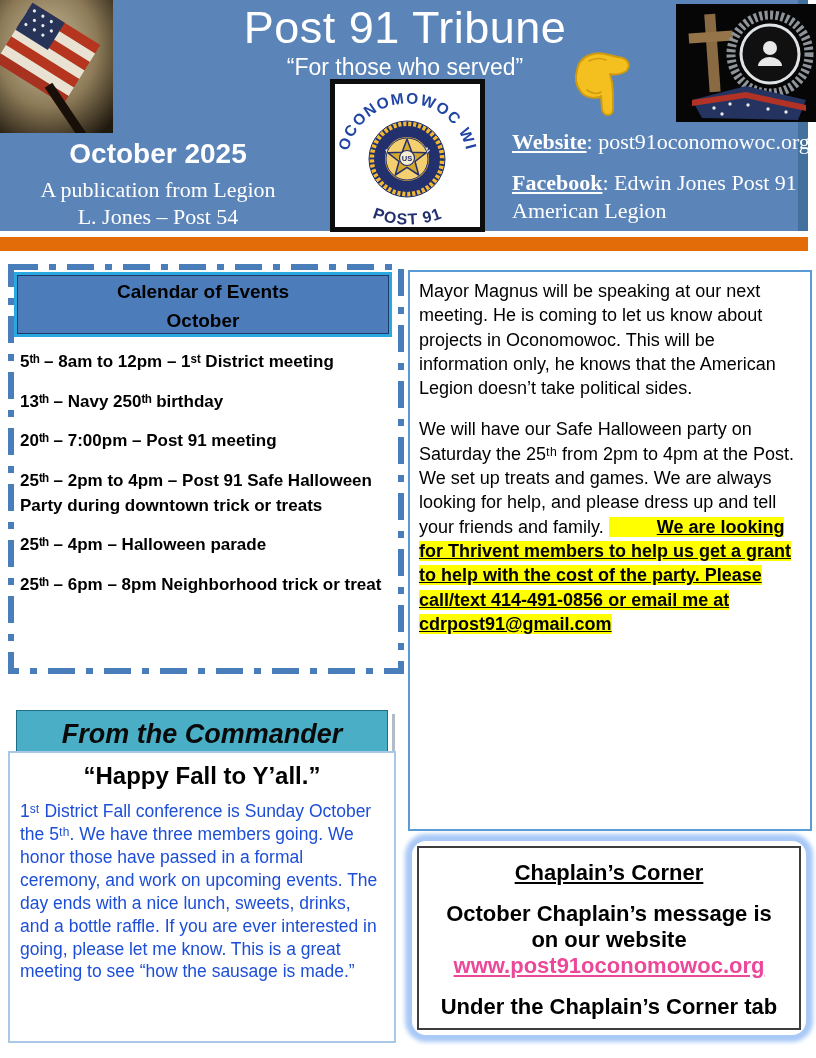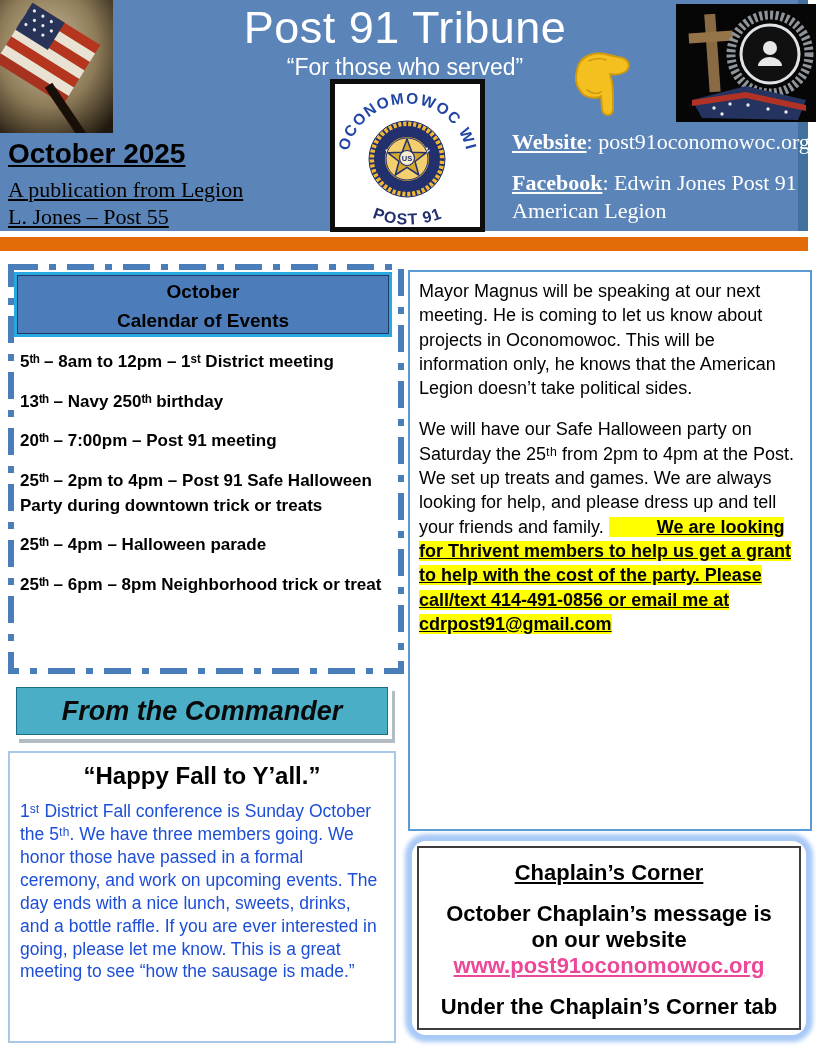--- a/index.html
+++ b/index.html
@@ -6,42 +6,42 @@
   .page{position:relative;width:816px;height:1058px;background:#ffffff;overflow:hidden;
         font-family:"Liberation Sans","DejaVu Sans",sans-serif;}
   .abs{position:absolute;}
 
   
   .masthead{left:0;top:0;width:798px;height:231px;background:#5b84b8;border-right:10px solid #41719c;}
   .flag-photo{left:0;top:0;width:113px;height:133px;}
   .pow-photo{left:676px;top:4px;width:140px;height:118px;}
   .m-title{left:120px;top:2px;width:570px;text-align:center;color:#fff;font-size:45px;letter-spacing:0.5px;}
   .m-sub{left:120px;top:54px;width:570px;text-align:center;color:#fff;font-size:23px;}
-  .issue{left:8px;top:138px;width:300px;color:#000000;text-decoration:underline;}
+  .issue{left:8px;top:138px;width:300px;text-align:center;color:#ffffff;}
   .issue-title{font-size:28px;font-weight:bold;margin-bottom:7px;}
   .issue-sub{font-family:"Liberation Serif","DejaVu Serif",serif;font-size:22px;line-height:1.22;}
   .logo-box{left:330px;top:79px;width:145px;height:143px;background:#fff;border:5px solid #0d0d0d;}
   .hand{left:566px;top:46px;width:68px;height:76px;}
   .contact{left:512px;top:128px;width:322px;text-align:left;color:#fff;
            font-family:Liberation Serif, serif;font-size:22px;line-height:1.28;}
   .contact-row1{margin-bottom:13px;}
   .contact .lbl{font-weight:bold;text-decoration:underline;}
   .orange-bar{left:0;top:237px;width:808px;height:14px;background:#e36c09;}
 
   
   .calendar{left:8px;top:264px;width:396px;height:410px;background:#fff;}
   .cal-dash{left:0;top:0;}
   .cal-title{left:6px;top:8px;width:372px;height:56px;background:#4d7cba;border:3px solid #29a7e0;
              box-shadow:inset 0 0 0 1px #1f3864;color:#000;font-weight:bold;font-size:19px;
              text-align:center;line-height:1.5;padding-top:3px;}
   .events{left:12px;top:86px;width:378px;color:#000;font-weight:bold;font-size:17px;}
   .event{margin-bottom:15px;line-height:1.45;}
 
   
-  .cmd-head{left:16px;top:687px;width:370px;height:46px;background:#49aec6;border:1px solid #1b6e85;
+  .cmd-head{left:16px;top:710px;width:370px;height:46px;background:#49aec6;border:1px solid #1b6e85;
             box-shadow:0 0 0 4px #ffffff,5px 6px 0 2px #b2bdc3;
             display:flex;align-items:center;justify-content:center;
             font-size:27px;font-weight:bold;font-style:italic;color:#0a0a0a;}
   .cmd-box{left:8px;top:751px;width:384px;height:288px;border:2px solid #a9c7e6;background:#fff;overflow:hidden;}
   .greeting{text-align:center;font-weight:bold;font-size:24px;margin:9px 0 10px;color:#000;}
   .cmd-body{padding:0 12px 0 10px;font-size:17.5px;line-height:1.31;color:#1d4ed8;}
 
   
   .article{left:408px;top:270px;width:404px;height:561px;border:2px solid #5b9bd5;background:#fff;
            box-sizing:border-box;padding:7px 9px 0 9px;font-size:18px;line-height:1.35;color:#000;overflow:hidden;}
@@ -64,21 +64,21 @@
 <div class="page">
 
   <header class="abs masthead">
 
     <div class="abs m-title">Post 91 Tribune</div>
     <div class="abs m-sub">“For those who served”</div>
 
     <div class="abs issue">
       <div class="issue-title">October 2025</div>
       <div class="issue-sub">A publication from Legion</div>
-      <div class="issue-sub">L. Jones – Post 55</div>
+      <div class="issue-sub">L. Jones – Post 54</div>
     </div>
 
     <div class="abs contact">
       <div class="contact-row1"><span class="lbl">Website</span><span>: post91oconomowoc.org</span></div>
       <div><span class="lbl">Facebook</span><span>: Edwin Jones Post 91</span></div>
       <div>American Legion</div>
     </div>
   </header>
 
   <svg class="abs flag-photo" viewBox="0 0 113 133">
@@ -176,22 +176,22 @@
     <path d="M22,15 C28,12 34,12 39,14 M20,44 C26,48 31,48 34,46" fill="none" stroke="#cf9a10" stroke-width="1.6" stroke-linecap="round"></path>
   </svg>
 
   <div class="abs orange-bar"></div>
 
   <section class="abs calendar">
     <svg class="abs cal-dash" width="396" height="410">
       <rect x="3" y="3" width="390" height="404" fill="none" stroke="#4a7ebb" stroke-width="6" stroke-dasharray="27 11 7 11"></rect>
     </svg>
     <div class="abs cal-title">
+      <div>Calendar of Events</div>
       <div>October</div>
-      <div>Calendar of Events</div>
     </div>
     <div class="abs events">
       <div class="event">5ᵗʰ – 8am to 12pm – 1ˢᵗ District meeting</div>
       <div class="event">13ᵗʰ – Navy 250ᵗʰ birthday</div>
       <div class="event">20ᵗʰ – 7:00pm – Post 91 meeting</div>
       <div class="event">25ᵗʰ – 2pm to 4pm – Post 91 Safe Halloween Party during downtown trick or treats</div>
       <div class="event">25ᵗʰ – 4pm – Halloween parade</div>
       <div class="event">25ᵗʰ – 6pm – 8pm Neighborhood trick or treat</div>
     </div>
   </section>

